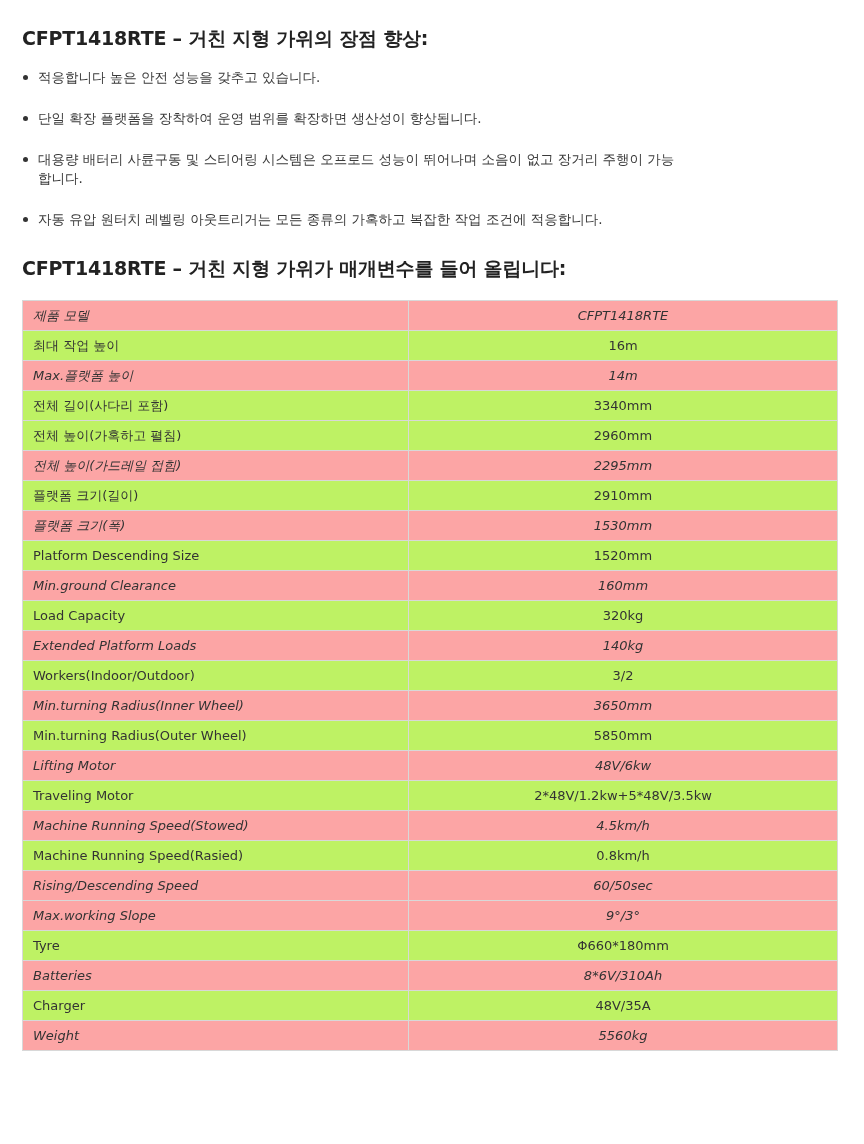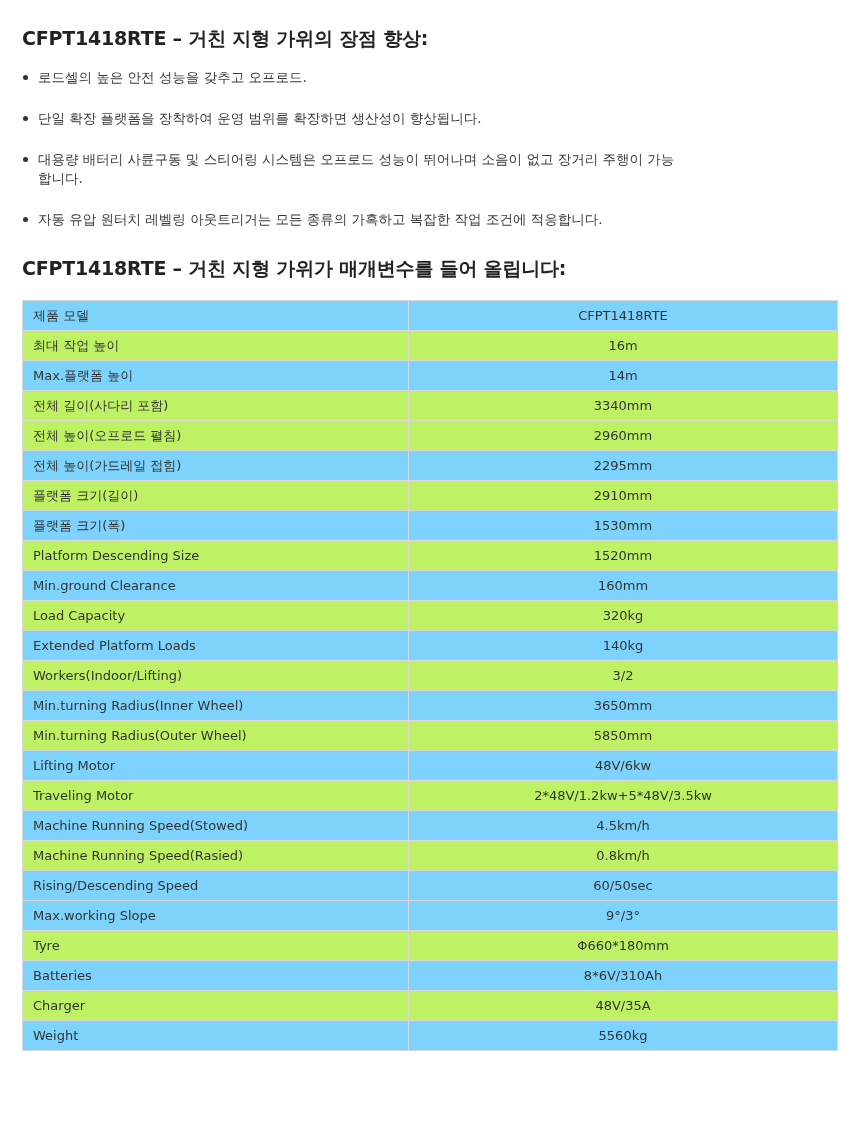--- a/index.html
+++ b/index.html
@@ -70,35 +70,36 @@
     vertical-align: middle;
   }
   table.spec-table td.label {
     width: 386px;
     text-align: left;
   }
   table.spec-table td.value {
     text-align: center;
   }
   table.spec-table tr.even td {
-    background: #7dd3fc;
+    background: #fca5a5;
+    font-style: italic;
   }
   table.spec-table tr.odd td {
     background: #bef264;
   }
 </style>
 </head>
 <body>
 
 <div class="page">
 
   <h2 class="section-title">CFPT1418RTE – 거친 지형 가위의 장점 향상:</h2>
 
   <ul class="feature-list">
-    <li>로드셀의 높은 안전 성능을 갖추고 오프로드.</li>
+    <li>적응합니다 높은 안전 성능을 갖추고 있습니다.</li>
     <li>단일 확장 플랫폼을 장착하여 운영 범위를 확장하면 생산성이 향상됩니다.</li>
     <li>대용량 배터리 사륜구동 및 스티어링 시스템은 오프로드 성능이 뛰어나며 소음이 없고 장거리 주행이 가능합니다.</li>
     <li>자동 유압 원터치 레벨링 아웃트리거는 모든 종류의 가혹하고 복잡한 작업 조건에 적응합니다.</li>
   </ul>
 
   <h2 class="section-title second">CFPT1418RTE – 거친 지형 가위가 매개변수를 들어 올립니다:</h2>
 
   <table class="spec-table">
     <tbody>
       <tr class="even">
@@ -111,21 +112,21 @@
         </tr>
       <tr class="even">
           <td class="label">Max.플랫폼 높이</td>
           <td class="value">14m</td>
         </tr>
       <tr class="odd">
           <td class="label">전체 길이(사다리 포함)</td>
           <td class="value">3340mm</td>
         </tr>
       <tr class="odd">
-          <td class="label">전체 높이(오프로드 펼침)</td>
+          <td class="label">전체 높이(가혹하고 펼침)</td>
           <td class="value">2960mm</td>
         </tr>
       <tr class="even">
           <td class="label">전체 높이(가드레일 접힘)</td>
           <td class="value">2295mm</td>
         </tr>
       <tr class="odd">
           <td class="label">플랫폼 크기(길이)</td>
           <td class="value">2910mm</td>
         </tr>
@@ -143,21 +144,21 @@
         </tr>
       <tr class="odd">
           <td class="label">Load Capacity</td>
           <td class="value">320kg</td>
         </tr>
       <tr class="even">
           <td class="label">Extended Platform Loads</td>
           <td class="value">140kg</td>
         </tr>
       <tr class="odd">
-          <td class="label">Workers(Indoor/Lifting)</td>
+          <td class="label">Workers(Indoor/Outdoor)</td>
           <td class="value">3/2</td>
         </tr>
       <tr class="even">
           <td class="label">Min.turning Radius(Inner Wheel)</td>
           <td class="value">3650mm</td>
         </tr>
       <tr class="odd">
           <td class="label">Min.turning Radius(Outer Wheel)</td>
           <td class="value">5850mm</td>
         </tr>

